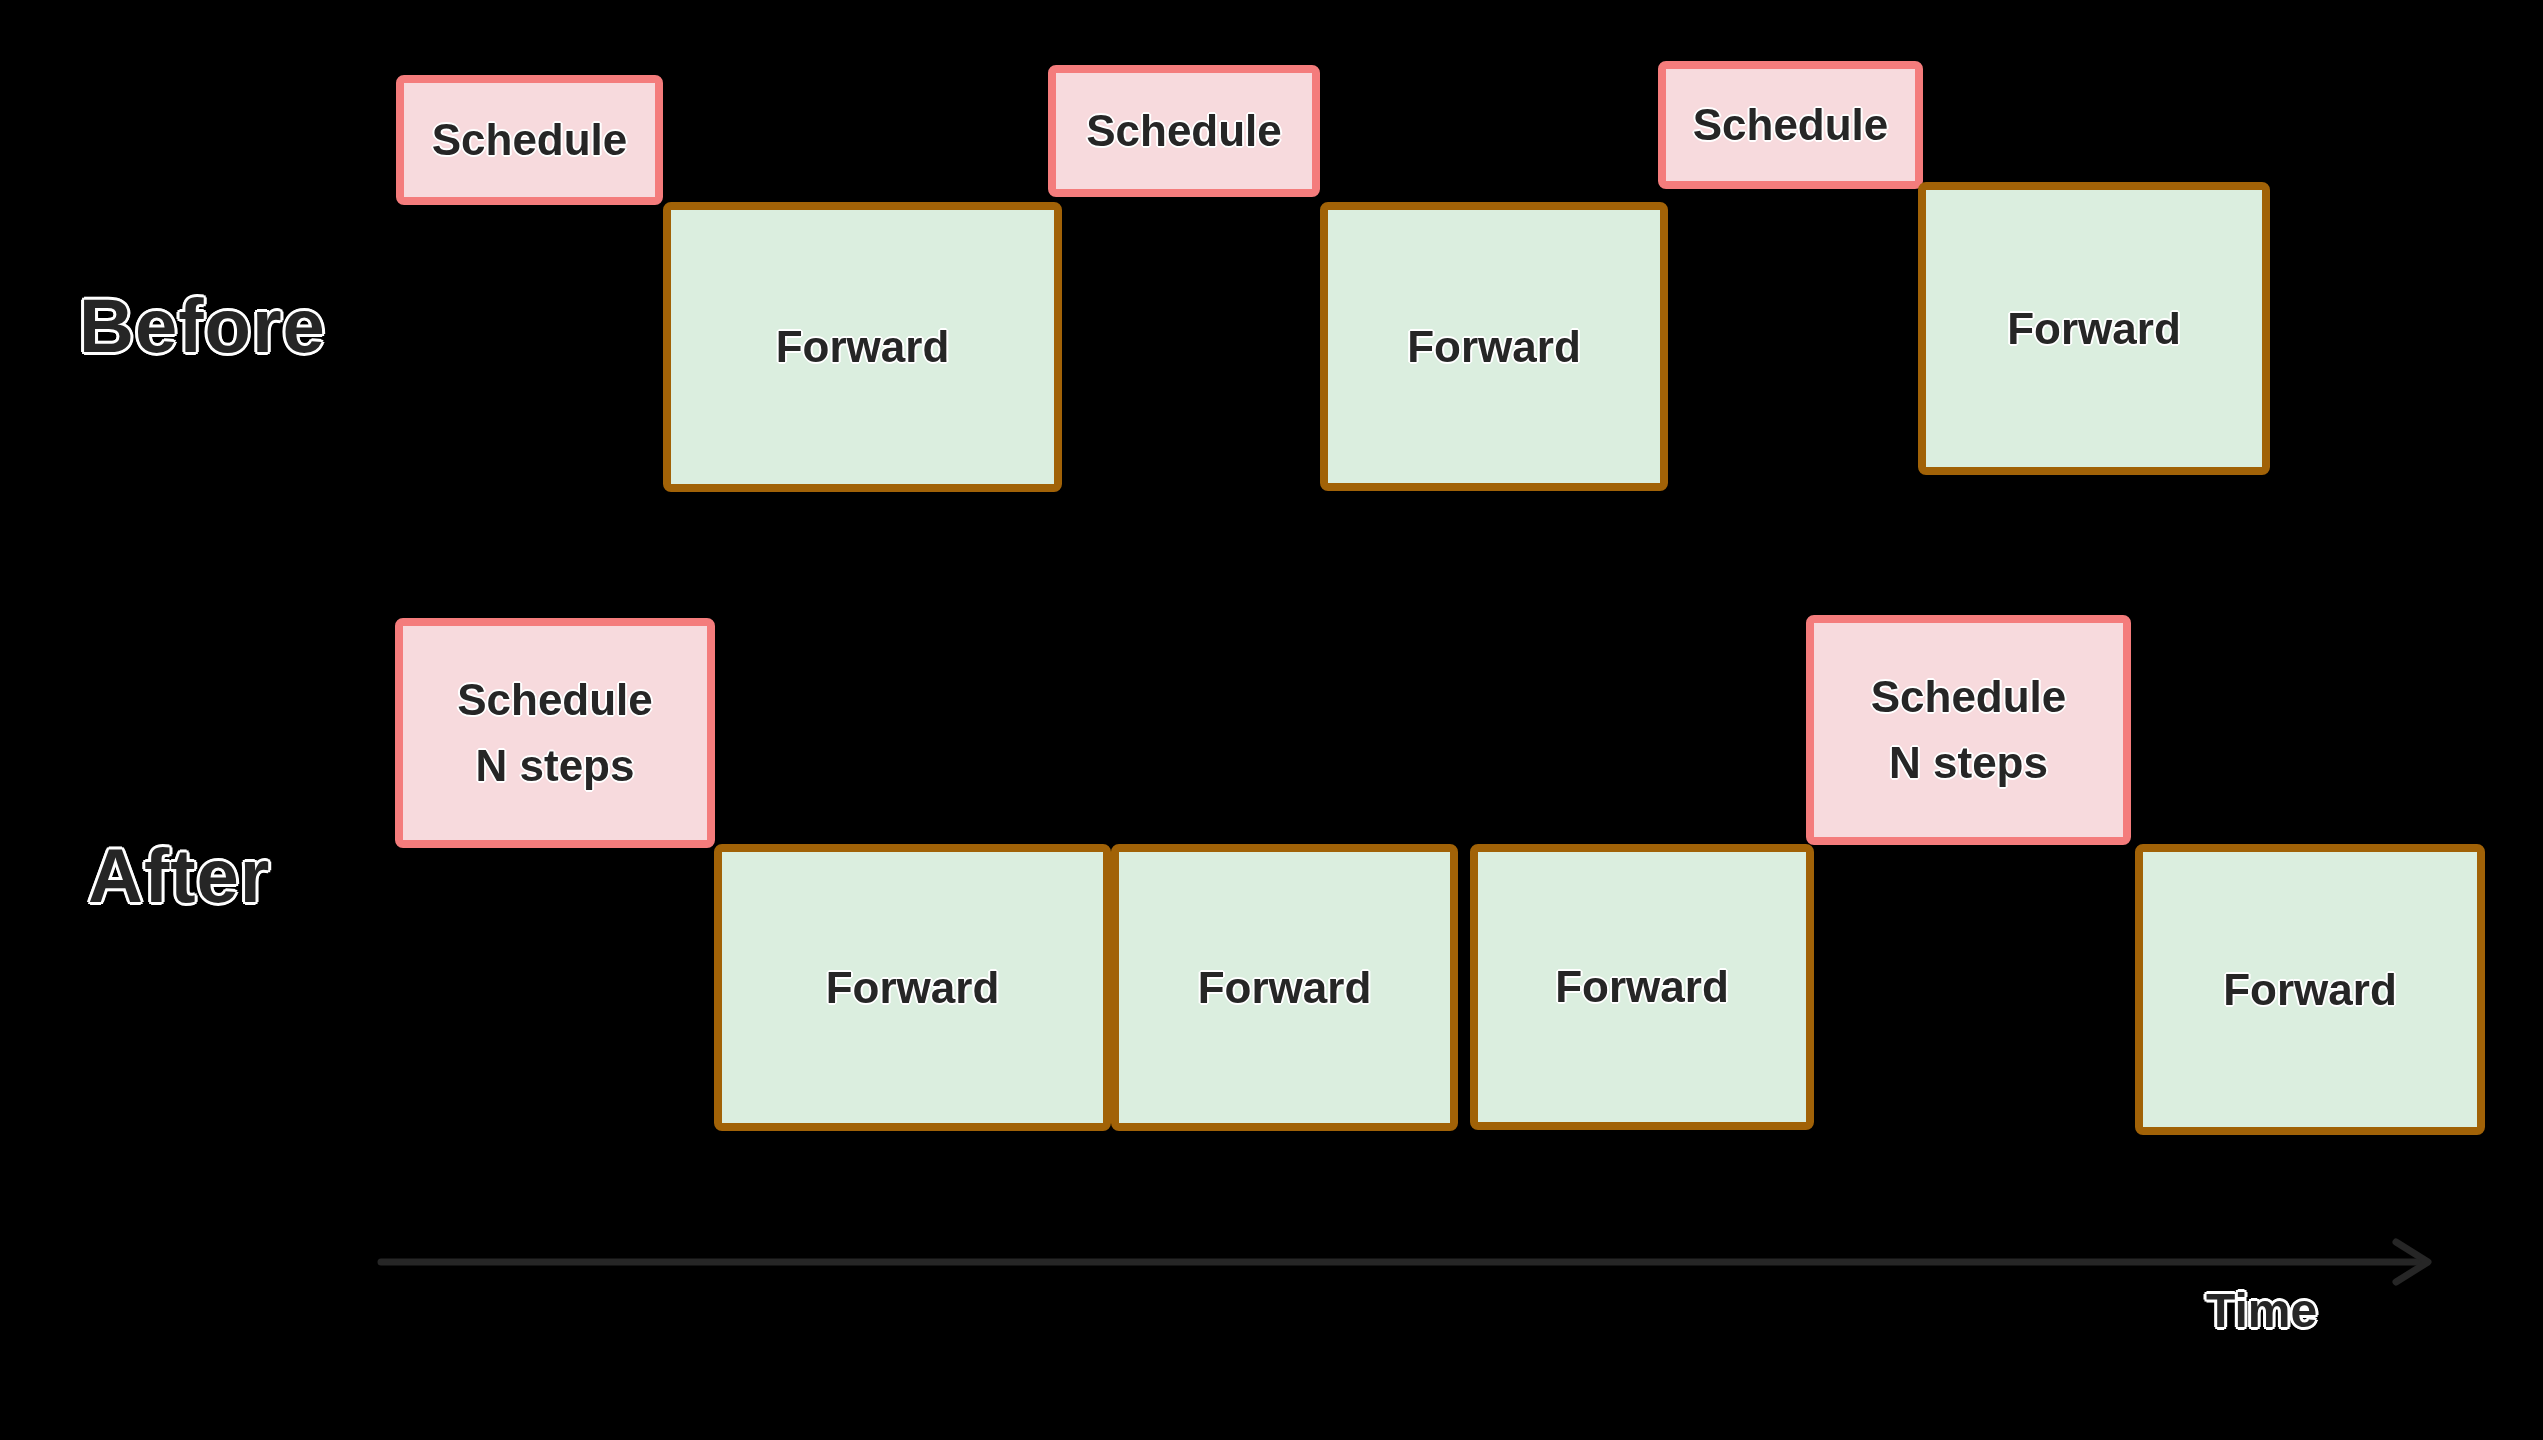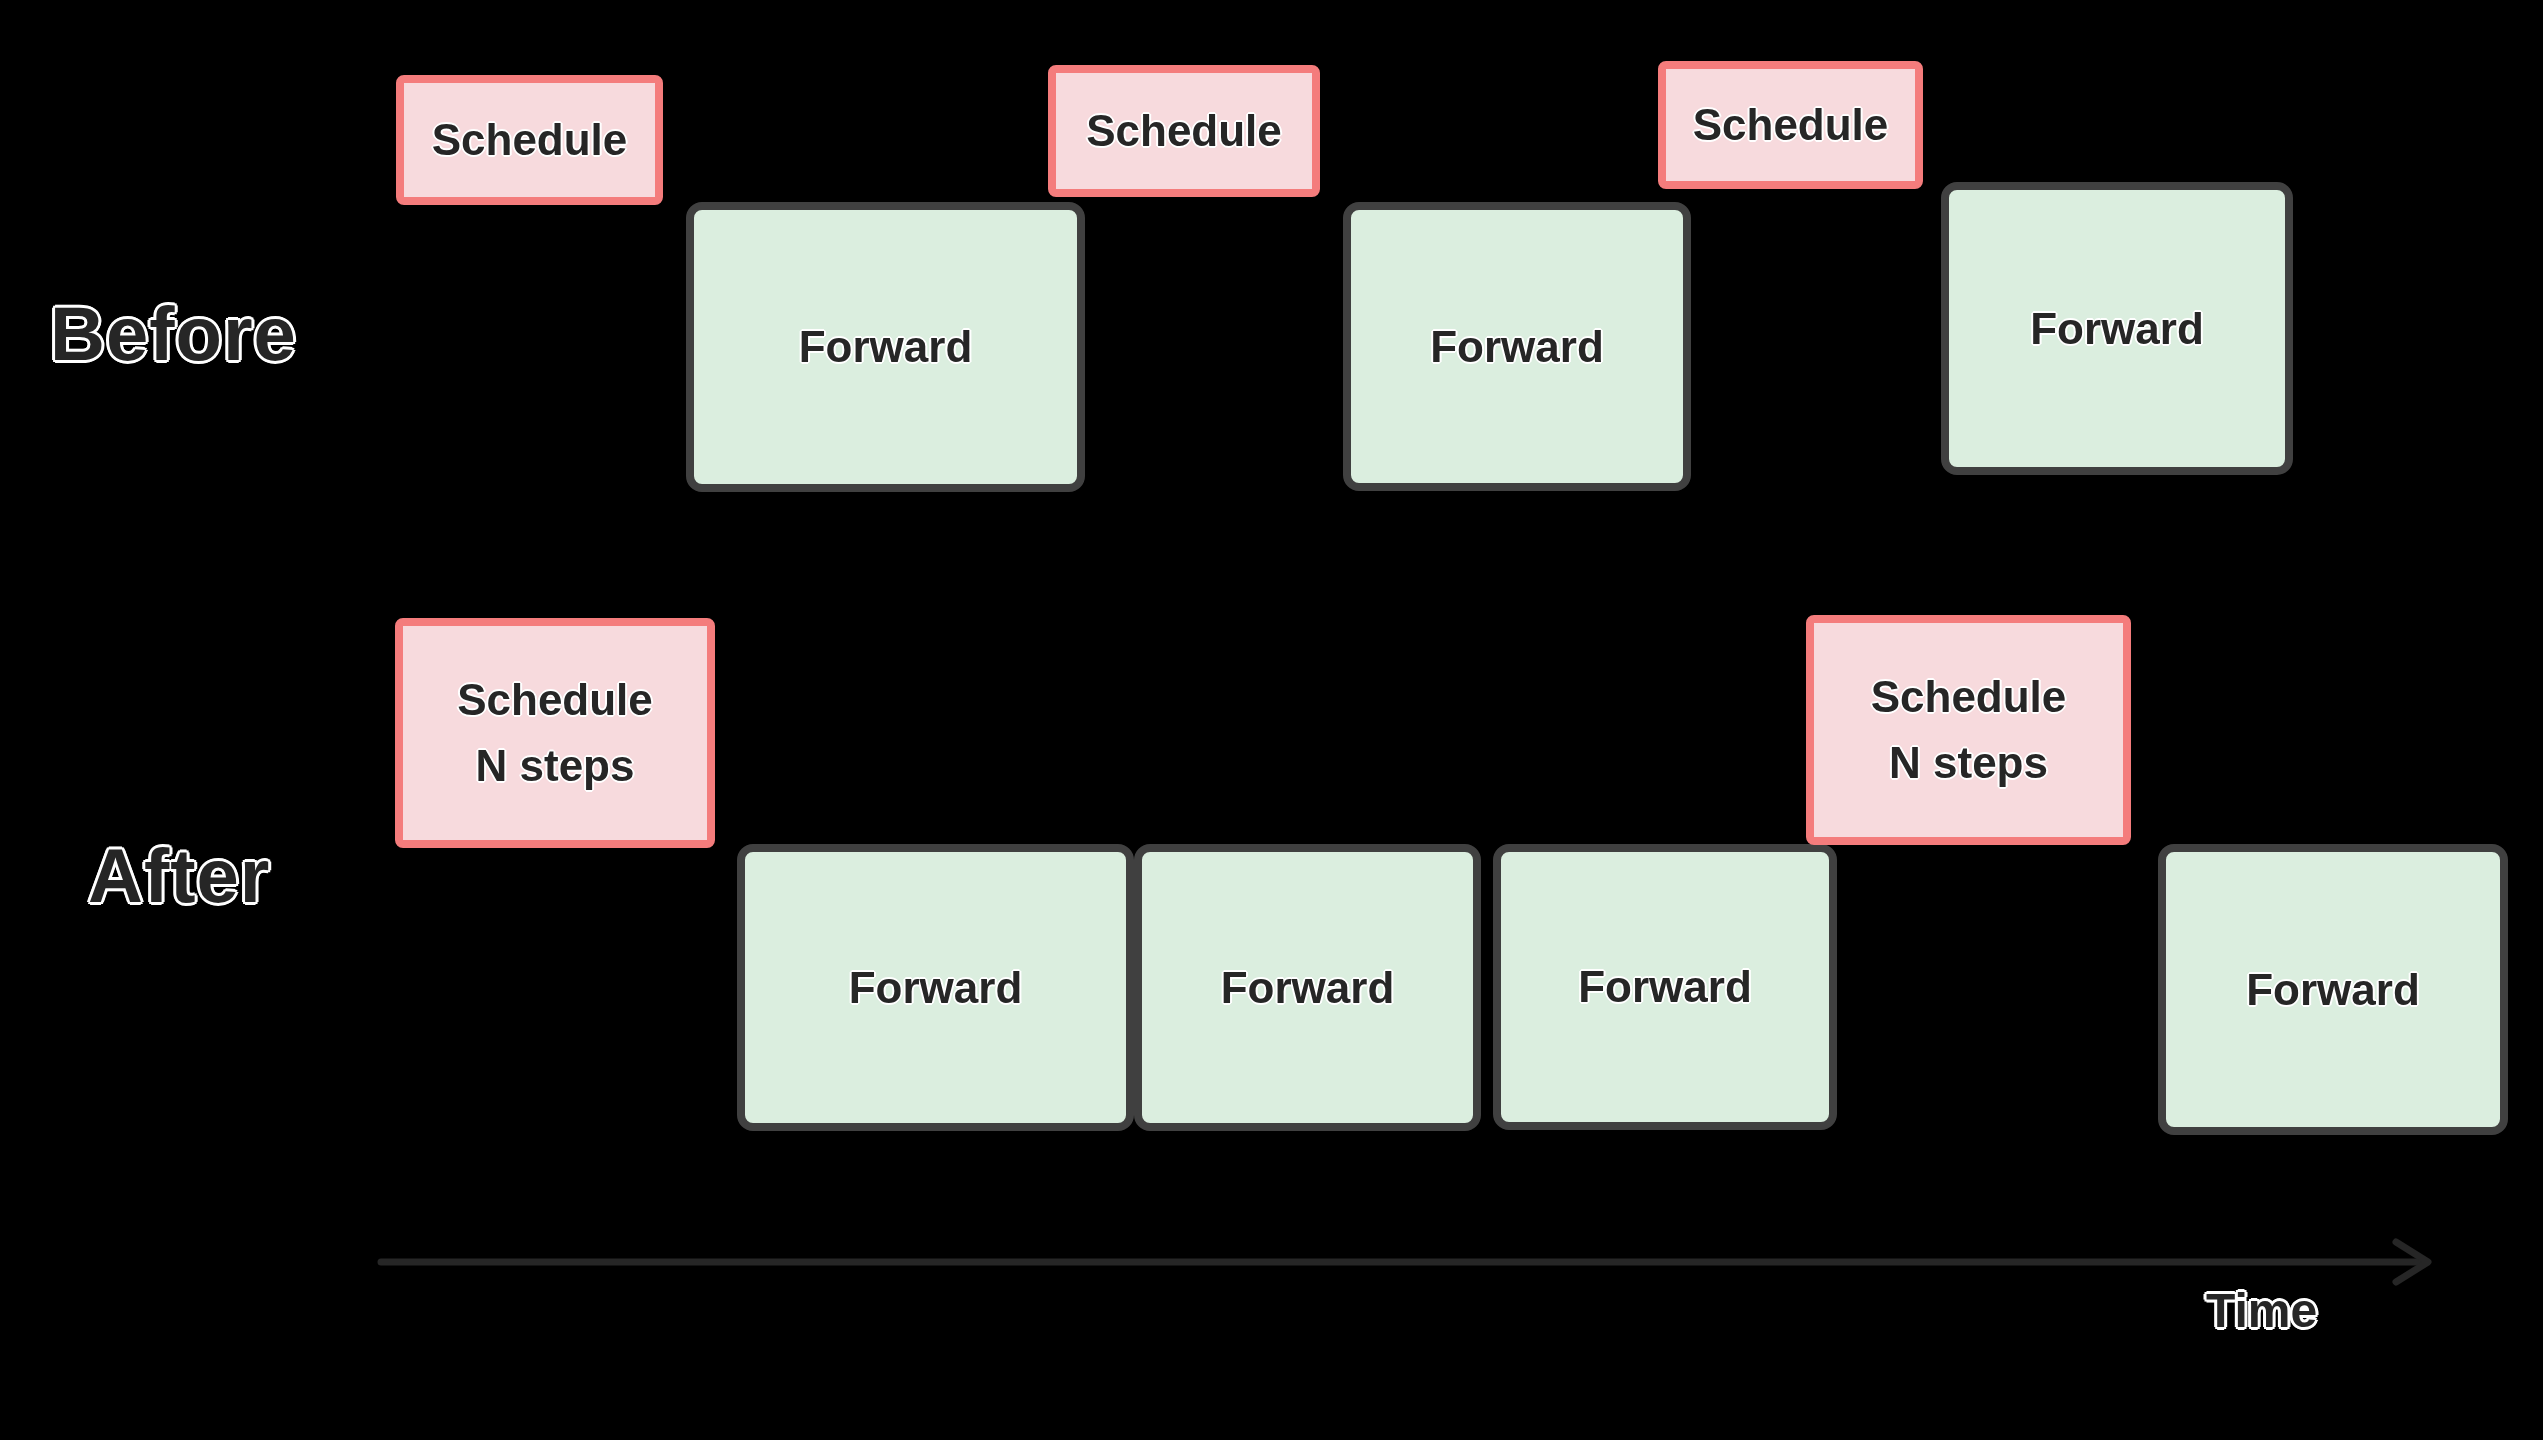--- a/index.html
+++ b/index.html
@@ -40,23 +40,22 @@
     color: #262626;
     line-height: 1.5;
   }
   .schedule {
     background: #f7dadd;
     border: 8px solid #f47c7c;
     border-radius: 8px;
   }
   .forward {
     background: #dbeedf;
-    border: 8px solid #404040;
-    border-radius: 16px;
-    margin-left: 23px;
+    border: 8px solid #a16207;
+    border-radius: 8px;
   }
   .halo {
     text-shadow:
       2px 0 0 #ffffff, -2px 0 0 #ffffff,
       0 2px 0 #ffffff, 0 -2px 0 #ffffff,
       1px 1px 0 #ffffff, -1px 1px 0 #ffffff,
       1px -1px 0 #ffffff, -1px -1px 0 #ffffff;
     white-space: nowrap;
   }
   .axis-svg {
@@ -85,21 +84,21 @@
       2px 2px 0 #ffffff, -2px 2px 0 #ffffff,
       2px -2px 0 #ffffff, -2px -2px 0 #ffffff;
     white-space: nowrap;
   }
 </style>
 </head>
 <body>
 
 <div class="canvas">
 
-  <div class="row-label" style="left:50px; top:282px;margin-top:8px;">Before</div>
+  <div class="row-label" style="left:79px; top:282px;">Before</div>
   <div class="row-label" style="left:88px; top:832px;">After</div>
 
   <div class="box schedule" style="left:396px; top:75px; width:267px; height:130px;">
     <span class="halo">Schedule</span>
   </div>
   <div class="box schedule" style="left:1048px; top:65px; width:272px; height:132px;">
     <span class="halo">Schedule</span>
   </div>
   <div class="box schedule" style="left:1658px; top:61px; width:265px; height:128px;">
     <span class="halo">Schedule</span>

